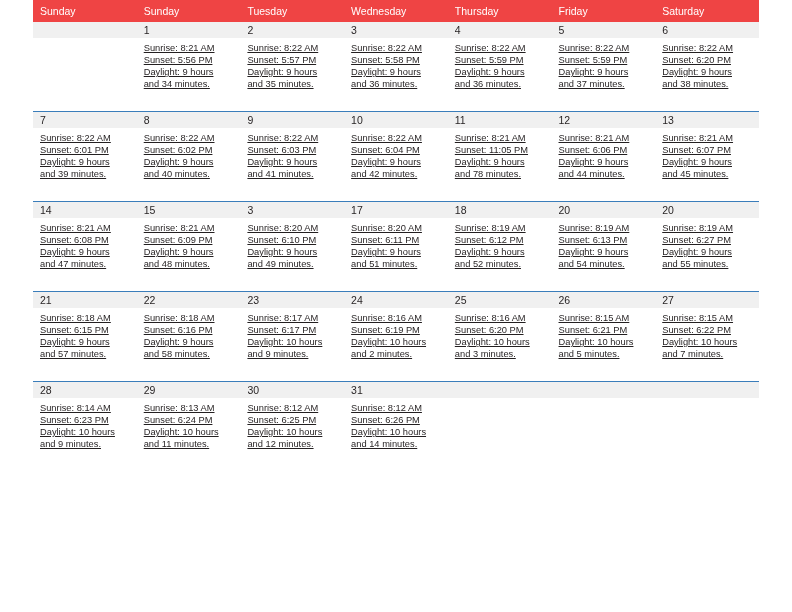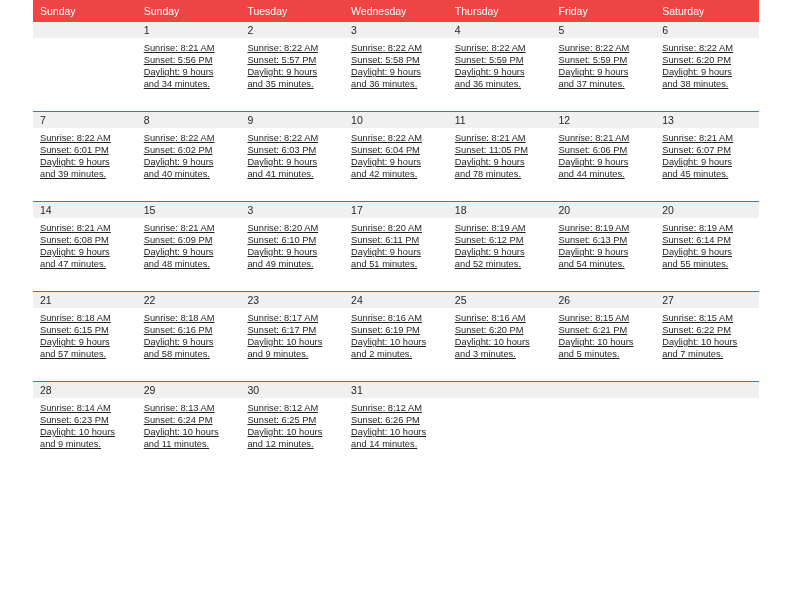--- a/index.html
+++ b/index.html
@@ -367,21 +367,21 @@
                 <div>Daylight: 9 hours</div>
                 <div>and 54 minutes.</div>
               </div>
             </div>
           </td>
           <td>
             <div class="daycell">
               <div class="daynum-bar">20</div>
               <div class="daybody">
                 <div>Sunrise: 8:19 AM</div>
-                <div>Sunset: 6:14 PM</div>
+                <div>Sunset: 6:27 PM</div>
                 <div>Daylight: 9 hours</div>
                 <div>and 55 minutes.</div>
               </div>
             </div>
           </td>
         </tr>
         <tr class="week-row">
           <td>
             <div class="daycell">
               <div class="daynum-bar">21</div>

